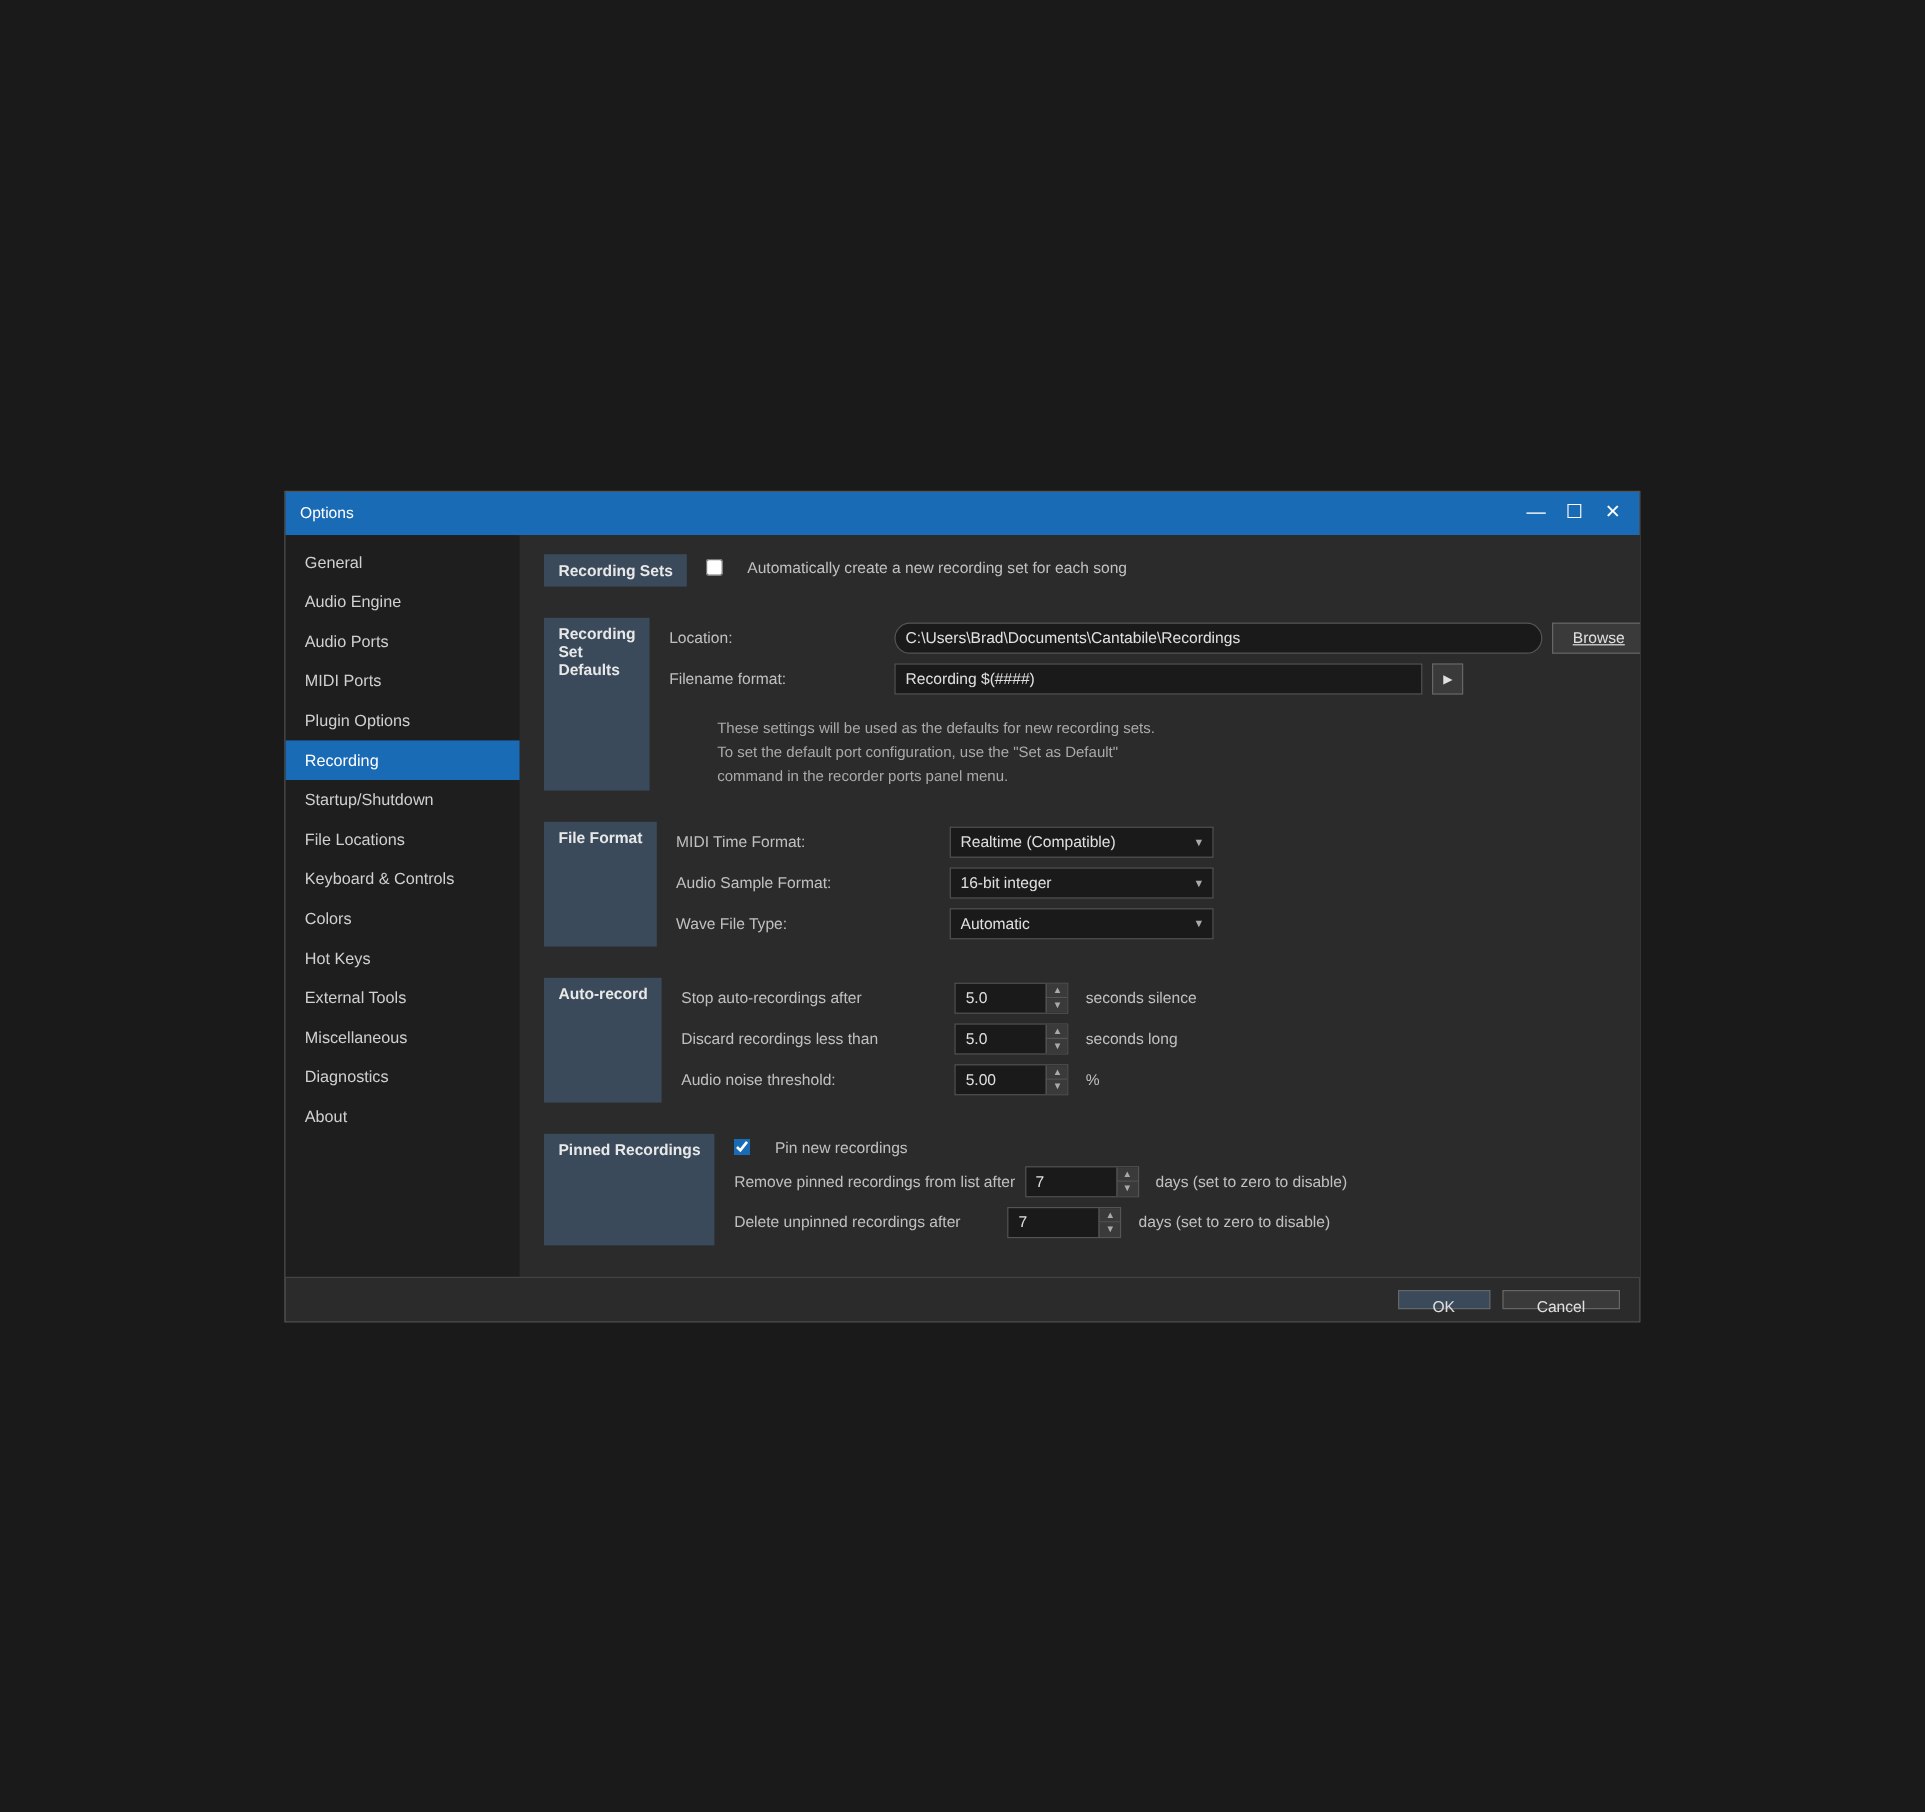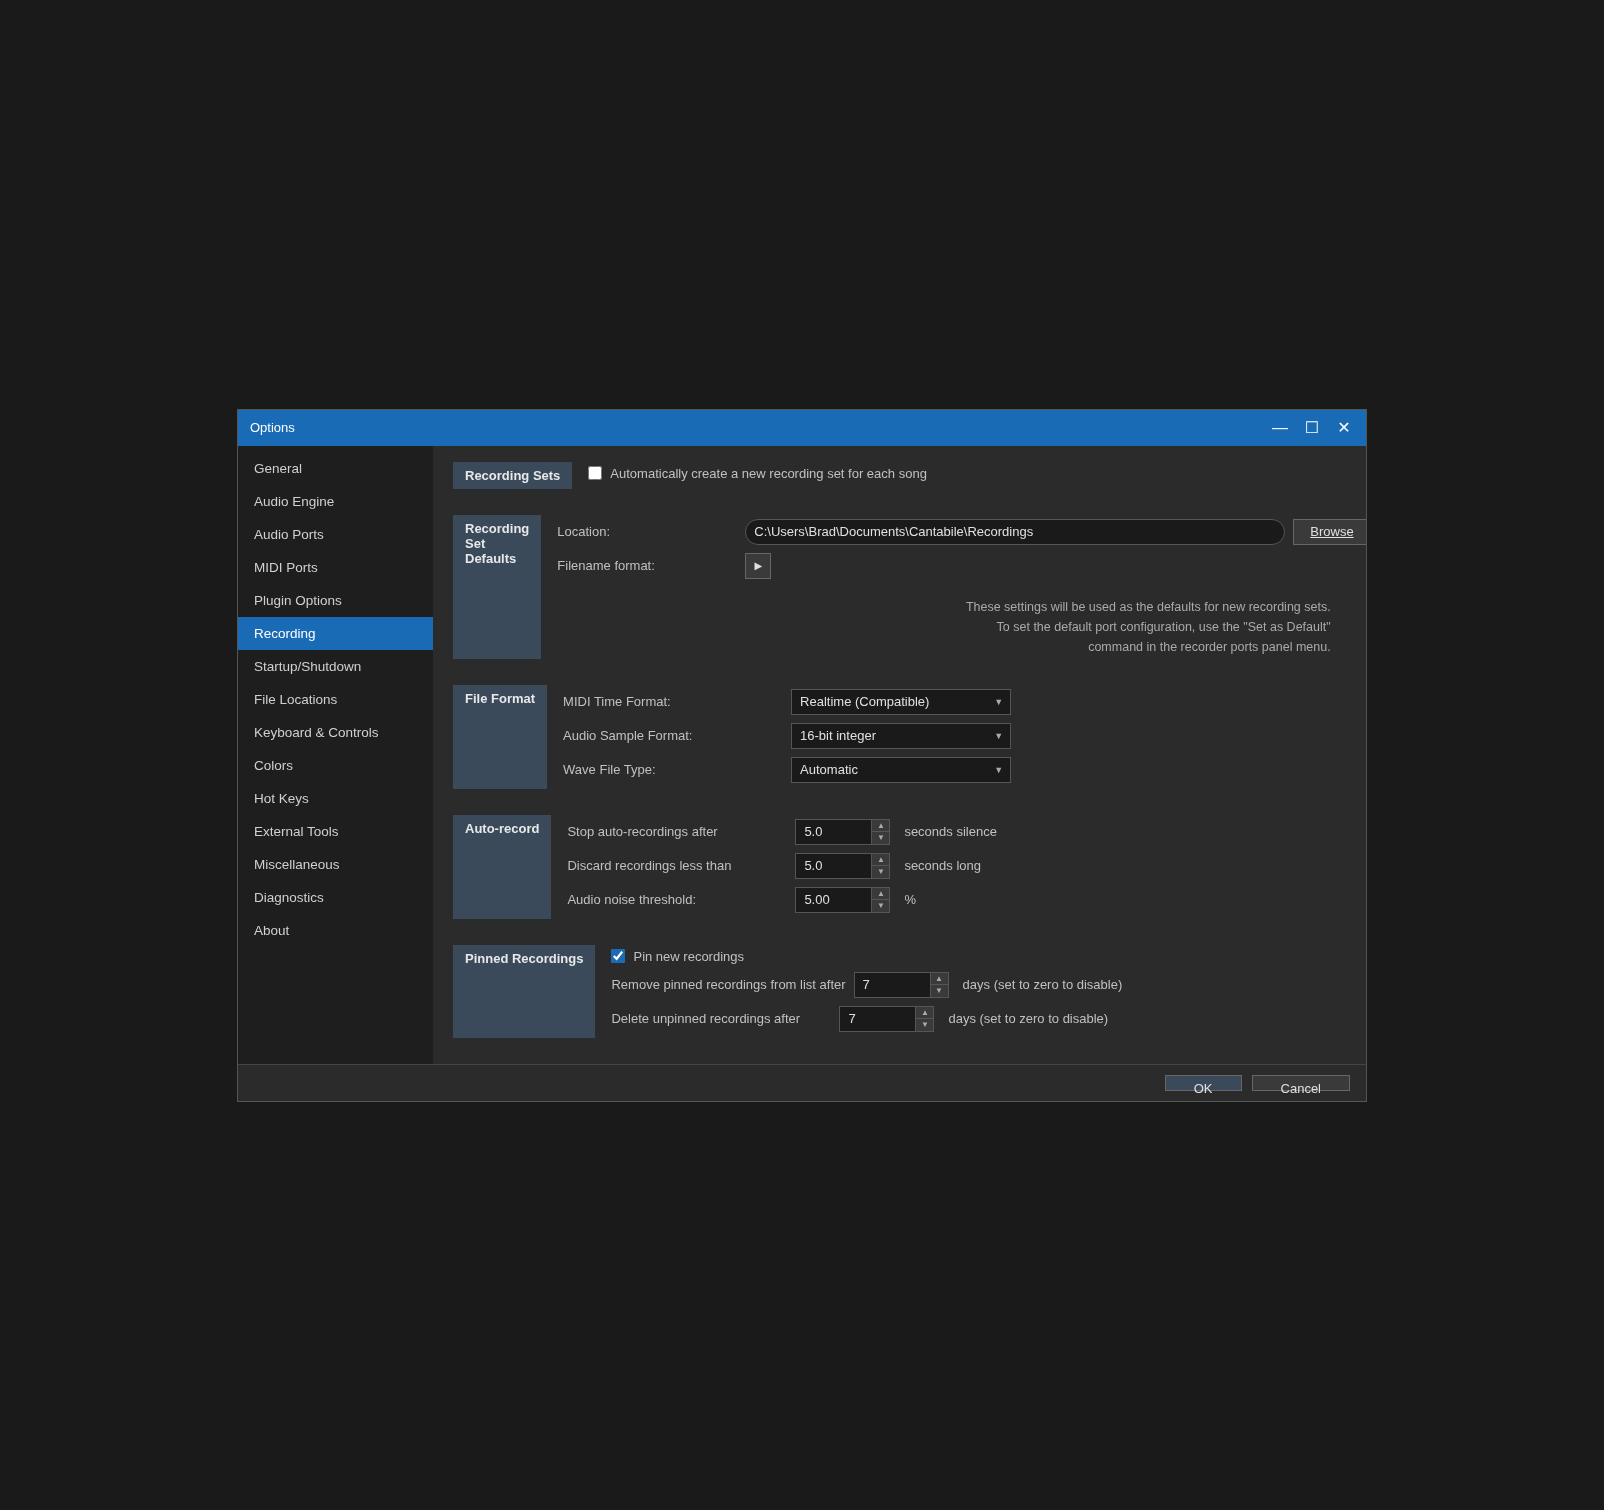--- a/index.html
+++ b/index.html
@@ -143,21 +143,21 @@
       height: 26px;
       cursor: pointer;
       display: flex;
       align-items: center;
       justify-content: center;
       font-size: 10px;
     }
     .info-text {
       color: #aaa;
       font-size: 12.5px;
-      text-align: right;
+      text-align: left;
       padding: 10px 40px 4px;
       line-height: 1.6;
     }
     .select-input {
       background: #1a1a1a;
       border: 1px solid #555;
       color: #e0e0e0;
       padding: 3px 8px;
       font-size: 13px;
       height: 26px;
@@ -219,21 +219,21 @@
     }
     .spinner-btn-top { border-bottom: 1px solid #555; }
     .suffix-text {
       color: #c0c0c0;
       font-size: 13px;
       margin-left: 6px;
     }
     .checkbox-row {
       display: flex;
       align-items: center;
-      gap: 8px;
+      gap: 20px;
       margin-bottom: 8px;
     }
     .checkbox-row input[type="checkbox"] {
       width: 14px;
       height: 14px;
       accent-color: #1a6bb5;
       cursor: pointer;
     }
     .checkbox-label {
       color: #c0c0c0;
@@ -309,20 +309,21 @@
       <div class="section">
         <div class="section-header">Recording Set Defaults</div>
         <div class="section-body">
           <div class="form-row">
             <span class="form-label">Location:</span>
             <input class="text-input text-input-wide" type="text" value="C:\Users\Brad\Documents\Cantabile\Recordings" style="">
             <button class="browse-btn">Browse</button>
           </div>
           <div class="form-row">
             <span class="form-label">Filename format:</span>
+            <input class="text-input text-input-medium" type="text" value="Recording $(####)" style="">
             <button class="play-btn">▶</button>
           </div>
           <div class="info-text">
             <span>These settings will be used as the defaults for new recording sets.</span><br>
             <span>To set the default port configuration, use the "Set as Default"</span><br>
             <span>command in the recorder ports panel menu.</span>
           </div>
         </div>
       </div>
 

